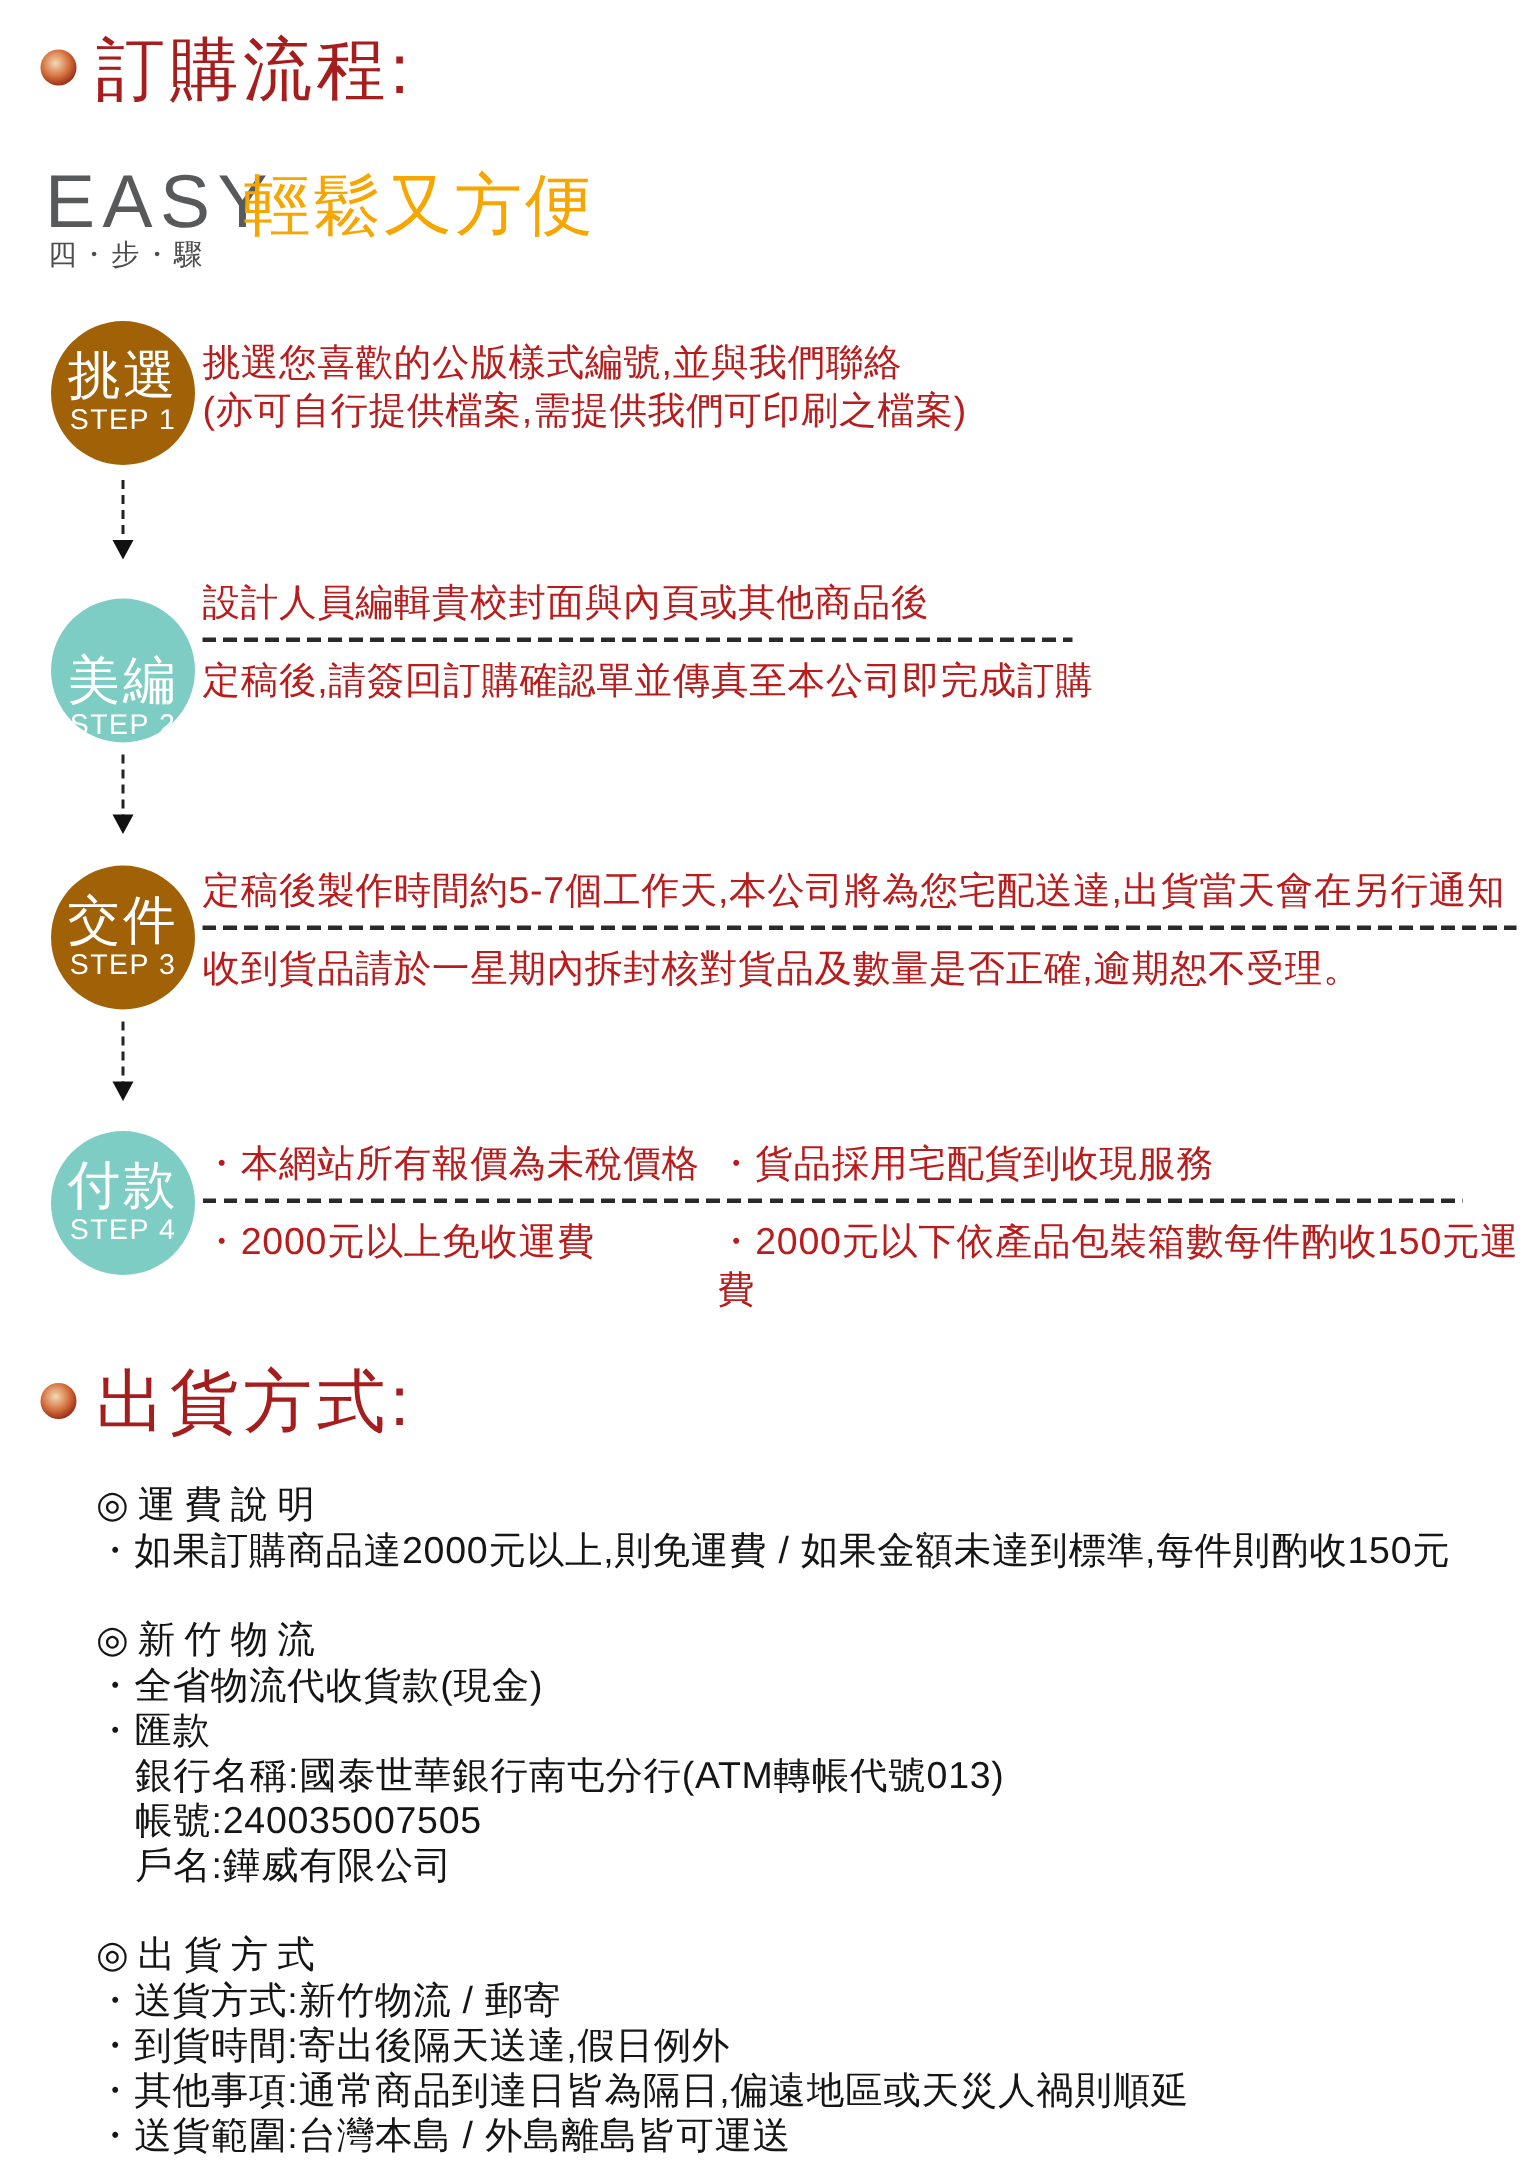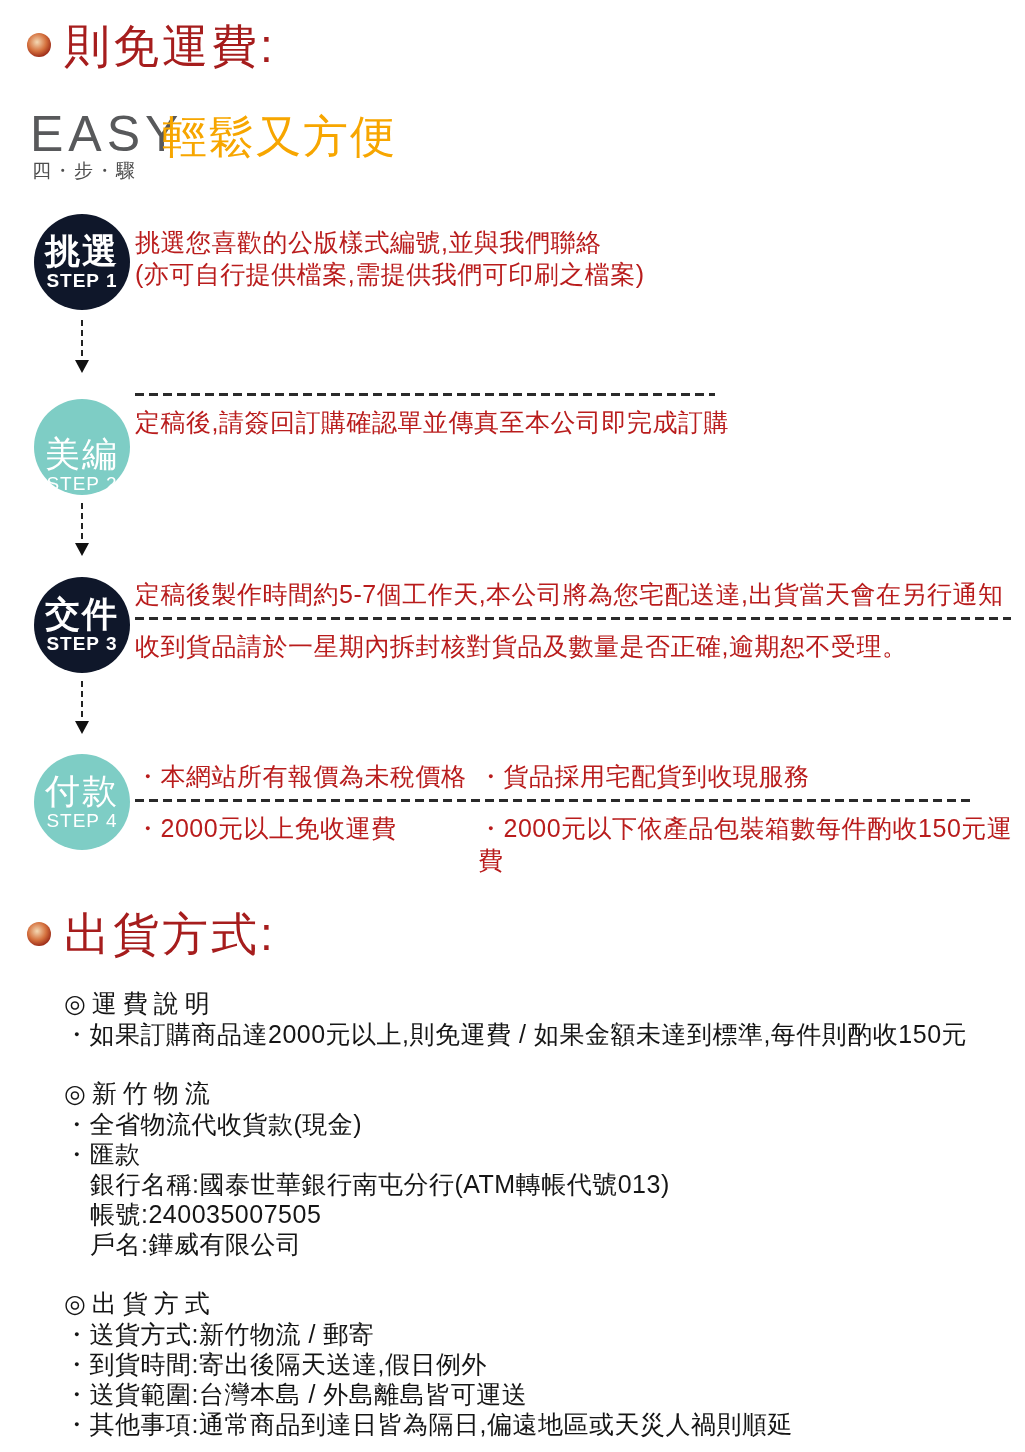--- a/index.html
+++ b/index.html
@@ -24,21 +24,21 @@
   .easy-sub  { position:absolute; left:32px; top:160px; font-size:19px; line-height:22px;
     color:#4d4d4d; letter-spacing:2px; }
   .easy-tagline { position:absolute; left:162px; top:112px; font-size:45px; line-height:50px;
     color:#f7a600; letter-spacing:2px; }
   
   .step-circle {
     position:absolute; left:34px; width:96px; height:96px; border-radius:50%;
     display:flex; flex-direction:column; align-items:center; justify-content:center;
     color:#fff; text-align:center;
   }
-  .step-circle.gray { background:#0f172a;font-weight:bold; }
+  .step-circle.gray { background:#a16207; }
   .step-circle.teal { background:#7ecdc5; }
   .step-circle .zh { font-size:35px; line-height:38px; letter-spacing:2px; }
   .step-circle .en { font-size:19px; line-height:22px; letter-spacing:1px; }
   
   .step-arrow {
     position:absolute; left:81px; width:0; border-left:2px dashed #222;
   }
   .step-arrow::after {
     content:""; position:absolute; left:-8px; bottom:-14px;
     border:7px solid transparent; border-top:13px solid #111;
@@ -57,41 +57,42 @@
   .ship-body { position:absolute; left:64px; top:988px; font-size:25px; line-height:30px;
     color:#151515; letter-spacing:0.5px; }
   .ship-block { margin-bottom:29px; }
   .ship-heading { letter-spacing:6px; margin-bottom:1px; }
   .ship-indent { padding-left:26px; }
 </style>
 </head>
 <body>
 
 <span class="sec-bullet" style="left:27px; top:33px;"></span>
-<h1 class="sec-title" style="left:64px; top:20px;">則免運費:</h1>
+<h1 class="sec-title" style="left:64px; top:20px;">訂購流程:</h1>
 
 <div class="easy-word">EASY</div>
 <div class="easy-sub">四・步・驟</div>
 <div class="easy-tagline">輕鬆又方便</div>
 
 <div class="step-circle gray" style="top:214px;">
   <span class="zh">挑選</span>
   <span class="en">STEP 1</span>
 </div>
 <div class="step-text" style="top:226px;">
   <div>挑選您喜歡的公版樣式編號,並與我們聯絡</div>
   <div>(亦可自行提供檔案,需提供我們可印刷之檔案)</div>
 </div>
 <div class="step-arrow" style="top:320px; height:46px;"></div>
 
 <div class="step-circle teal" style="top:399px;justify-content:flex-end;">
   <span class="zh">美編</span>
   <span class="en">STEP 2</span>
 </div>
 <div class="step-text" style="top:386px;">
+  <div>設計人員編輯貴校封面與內頁或其他商品後</div>
   <div class="dash-line" style="width:580px;"></div>
   <div class="after-gap">定稿後,請簽回訂購確認單並傳真至本公司即完成訂購</div>
 </div>
 <div class="step-arrow" style="top:503px; height:46px;"></div>
 
 <div class="step-circle gray" style="top:577px;">
   <span class="zh">交件</span>
   <span class="en">STEP 3</span>
 </div>
 <div class="step-text" style="top:578px;">
@@ -133,17 +134,17 @@
     <div>・匯款</div>
     <div class="ship-indent">銀行名稱:國泰世華銀行南屯分行(ATM轉帳代號013)</div>
     <div class="ship-indent">帳號:240035007505</div>
     <div class="ship-indent">戶名:鏵威有限公司</div>
   </div>
 
   <div class="ship-block">
     <div class="ship-heading">◎出貨方式</div>
     <div>・送貨方式:新竹物流 / 郵寄</div>
     <div>・到貨時間:寄出後隔天送達,假日例外</div>
+    <div>・其他事項:通常商品到達日皆為隔日,偏遠地區或天災人禍則順延</div>
     <div>・送貨範圍:台灣本島 / 外島離島皆可運送</div>
-    <div>・其他事項:通常商品到達日皆為隔日,偏遠地區或天災人禍則順延</div>
   </div>
 
 </div>
 
 </body></html>

